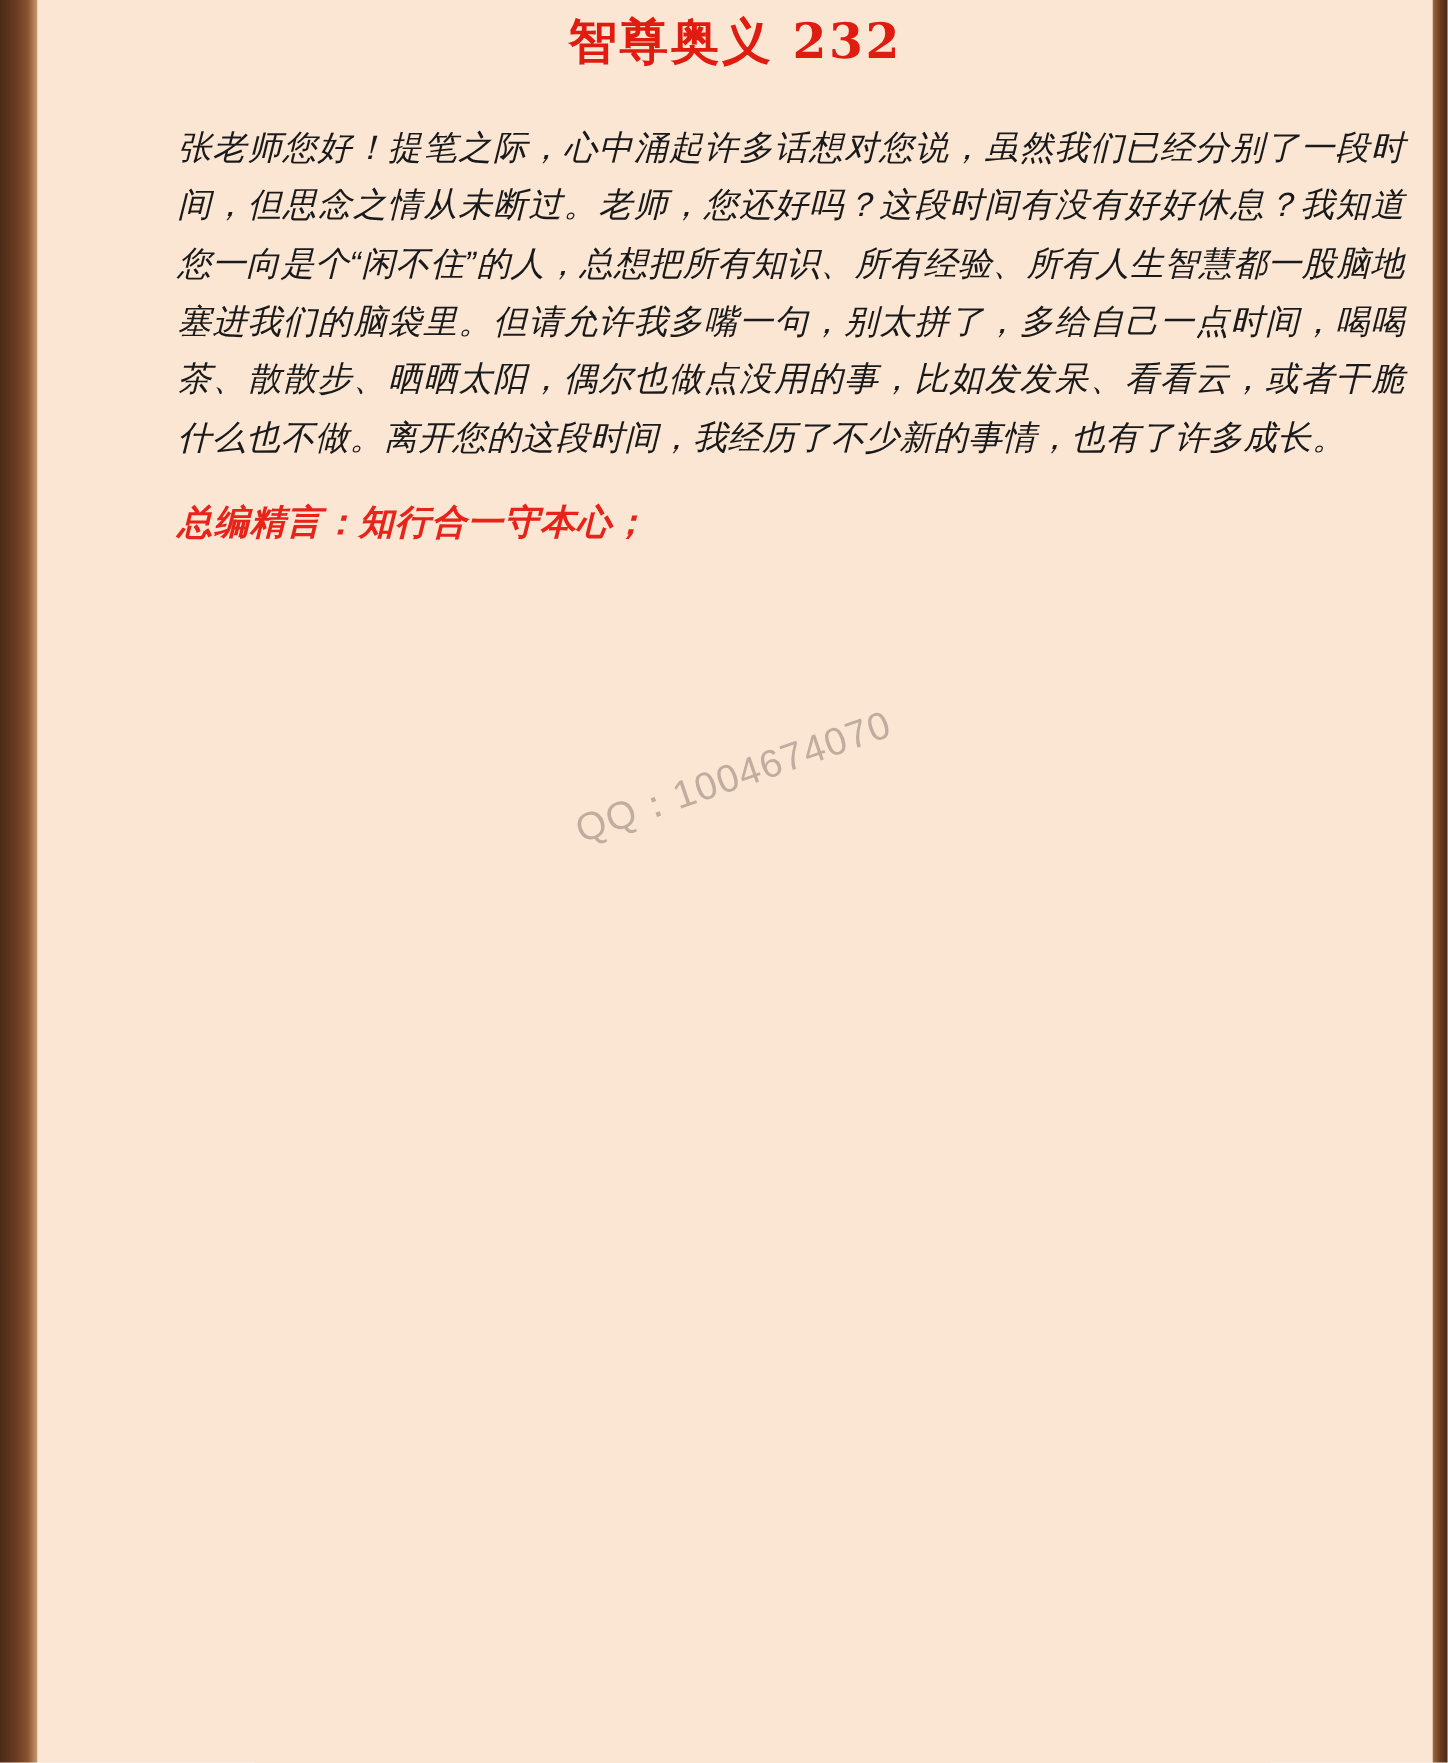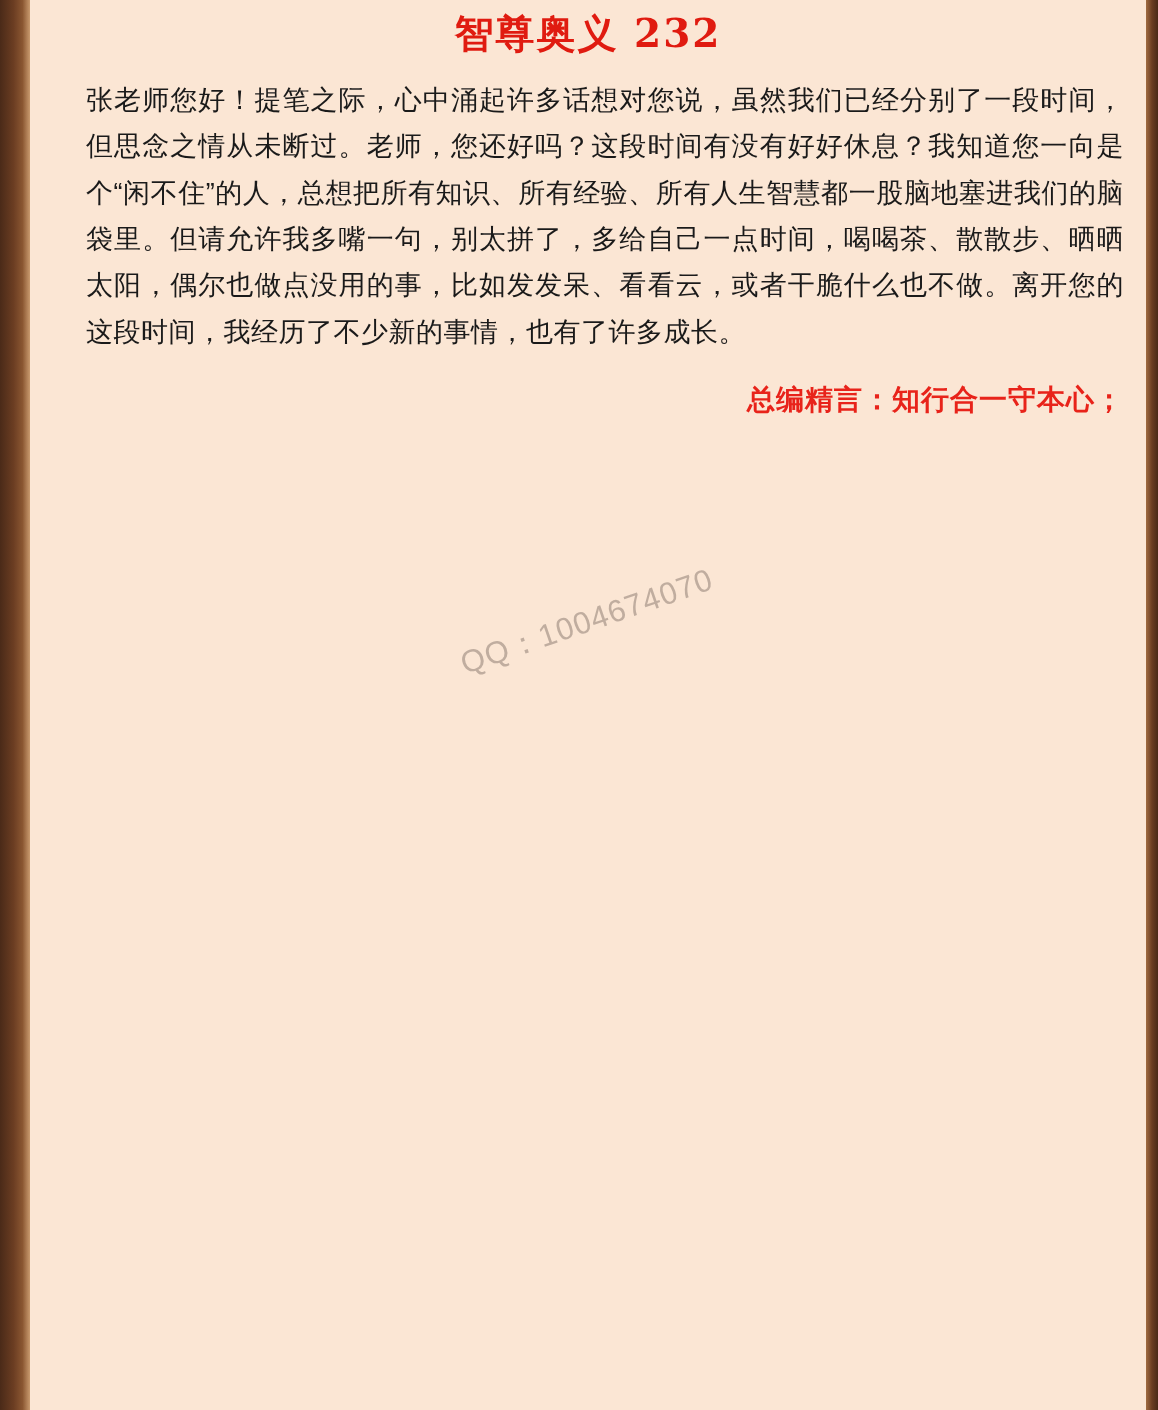--- a/index.html
+++ b/index.html
@@ -44,26 +44,27 @@
     padding: 0;
   }
 
   .doc-title {
     text-align: center;
     color: #e01b10;
     font-family: "DejaVu Serif", "Liberation Serif", serif;
     font-weight: bold;
     font-size: 39px;
     letter-spacing: 2px;
-    margin: 8px 0 18px 0;
+    margin: 8px 0 36px 0;
     line-height: 1.3;
   }
 
   .body-block {
-    padding: 0 22px 0 56px;
+    padding: 0 22px 0 112px;
+    font-style: italic;
   }
 
   p.para {
     margin: 0 0 4px 0;
     font-size: 27px;
     line-height: 1.72;
     letter-spacing: 0.5px;
     text-align: justify;
     font-family: "Liberation Sans", "DejaVu Sans", sans-serif;
   }
@@ -75,21 +76,20 @@
     color: #2f66f0;
     margin-top: 24px;
   }
   p.editor {
     margin: 26px 0 0 0;
     color: #e8231a;
     font-family: "DejaVu Serif", "Liberation Serif", serif;
     font-weight: bold;
     font-size: 28px;
     letter-spacing: 1px;
-    text-align: right;
   }
 
   
   .watermark {
     position: absolute;
     left: 455px;
     top: 645px;
     transform: rotate(-19deg);
     transform-origin: left top;
     color: rgba(120, 105, 95, 0.45);

